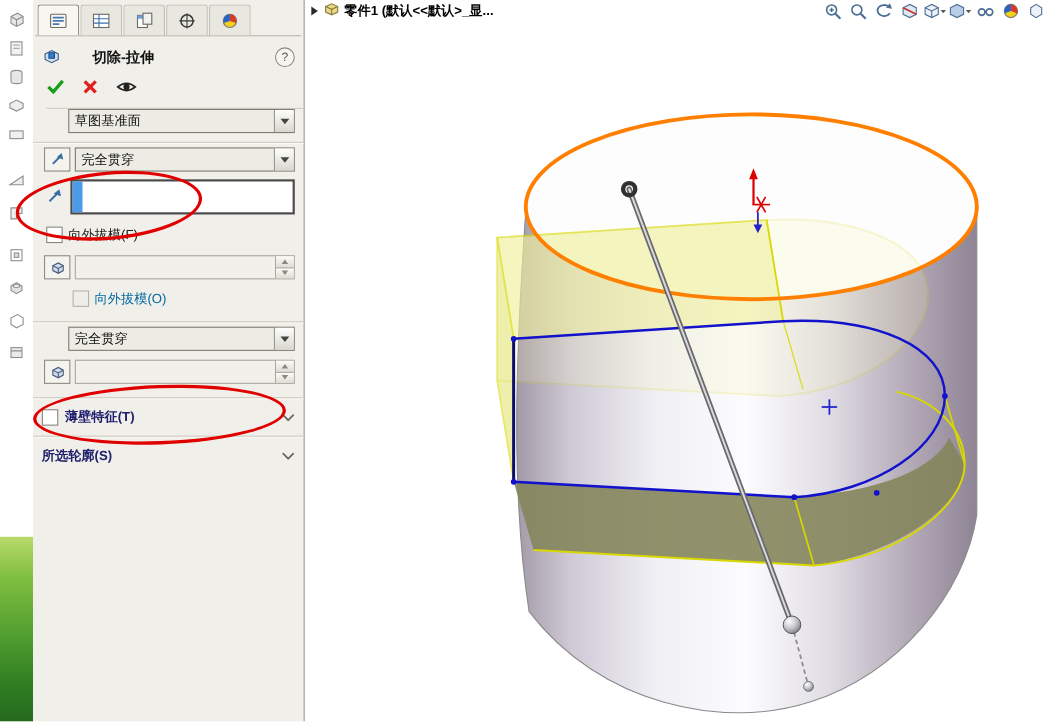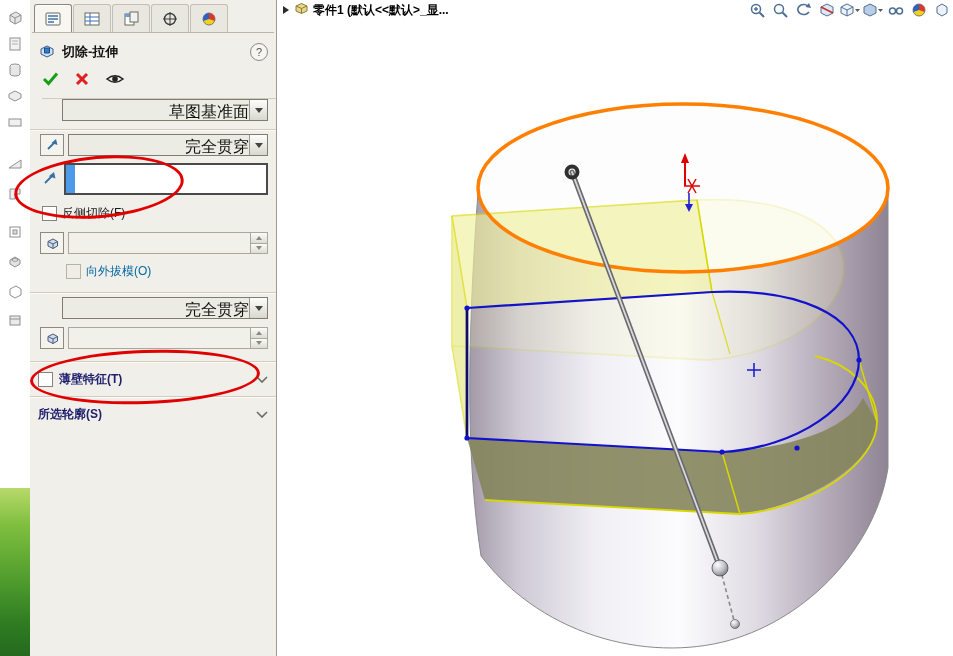--- a/index.html
+++ b/index.html
@@ -14,36 +14,36 @@
   .corner-img{position:absolute;left:0;top:488px;width:30px;height:168px;
     background:linear-gradient(180deg,#b8d96a 0%,#7fbf3f 22%,#4f9c2e 55%,#2f7d22 80%,#256a1e 100%);}
   
   .pm{position:absolute;left:30px;top:0;width:246px;height:656px;background:#f0efe9;
       border-right:1px solid #9e9c92;z-index:2;font-size:12px;color:#1a1a1a;}
   .pm-tabs{display:flex;gap:1px;margin:4px 0 0 4px;height:28px;}
   .tab{width:36px;height:27px;display:flex;align-items:center;justify-content:center;
        background:#e9e8e0;border:1px solid #c2c0b4;border-bottom:none;border-radius:3px 3px 0 0;cursor:pointer;}
   .tab.active{background:#f7f6f0;border-color:#8a887e;box-shadow:inset 0 1px 0 #fff;}
   .tabstrip-line{border-bottom:1px solid #b9b6aa;margin:0 2px;}
-  .title-row{display:flex;align-items:center;height:22px;margin:8px 8px 0 8px;}
+  .title-row{display:flex;align-items:center;height:22px;margin:8px 8px 0 8px;gap:22px;}
   .pm-title{font-weight:bold;font-size:13px;color:#111;margin-left:6px;}
   .help-btn{margin-left:auto;width:16px;height:16px;border:1px solid #8c8a80;border-radius:50%;
     display:flex;align-items:center;justify-content:center;font-size:11px;color:#555;background:#f6f5ef;}
   .actions{display:flex;align-items:center;gap:16px;height:22px;margin:6px 0 0 12px;
     padding-bottom:7px;border-bottom:1px solid #cfccc0;}
   .sec-h{display:flex;align-items:center;height:22px;padding:0 8px;margin-top:4px;}
   .sec-label{font-weight:bold;color:#20206e;}
   .chev{margin-left:auto;}
   .divline{border-top:1px solid #cfccc0;box-shadow:0 1px 0 #fbfaf6;margin-top:8px;}
   .row{display:flex;align-items:center;}
   .indent{margin-left:32px;margin-right:8px;}
   
   .combo{display:flex;height:20px;background:#ededе8;background:#ececе6;background:#ececE6;
     background:#ecebe4;border:1px solid #7f7d72;flex:1;cursor:pointer;}
-  .combo-text{flex:1;padding:2px 0 0 5px;font-size:16px;color:#111;white-space:nowrap;overflow:hidden;text-align:right;}
+  .combo-text{flex:1;padding:2px 0 0 5px;font-size:12px;color:#111;white-space:nowrap;overflow:hidden;}
   .combo-btn{width:17px;border-left:1px solid #9a988c;background:linear-gradient(#fdfdfc,#d8d7cf);
     display:flex;align-items:center;justify-content:center;}
   .tri-down{width:0;height:0;border-left:4px solid transparent;border-right:4px solid transparent;border-top:5px solid #44443e;}
   
   .ic-btn{width:22px;height:20px;border:1px solid #8d8b80;background:#f4f3ed;
     display:flex;align-items:center;justify-content:center;margin-right:4px;flex:none;cursor:pointer;}
   
   .blue-field{flex:1;height:28px;border:2px solid #4a4a4a;background:#fff;display:flex;cursor:text;}
   .blue-bar{width:9px;background:#4d9be8;}
   
@@ -245,21 +245,21 @@
           <line x1="3" y1="13" x2="11" y2="5" stroke="#3a6ea5" stroke-width="1.8"></line>
           <polygon points="12,2 13.5,8.5 6.8,6.2" fill="#3a6ea5"></polygon>
         </svg>
     </span>
     <div class="blue-field">
       <span class="blue-bar"></span>
     </div>
   </div>
   <label class="chk" style="margin:10px 8px 0 12px;">
     <span class="box"></span>
-    <span class="lab">反侧切除(F)</span>
+    <span class="lab">向外拔模(F)</span>
   </label>
   <div class="row" style="margin:10px 8px 0 10px;">
     <span class="ic-btn">
       <svg width="15" height="15">
           <path d="M3 5.5 L8 3 L12.5 5.5 L12.5 10 L8 12.5 L3 10 Z" fill="#cfdcee" stroke="#4a5a7a"></path>
           <path d="M3 5.5 L8 8 L12.5 5.5 M8 8 L8 12.5" fill="none" stroke="#4a5a7a"></path>
         </svg>
     </span>
     <div class="spin">
       <span class="spin-val"></span>

